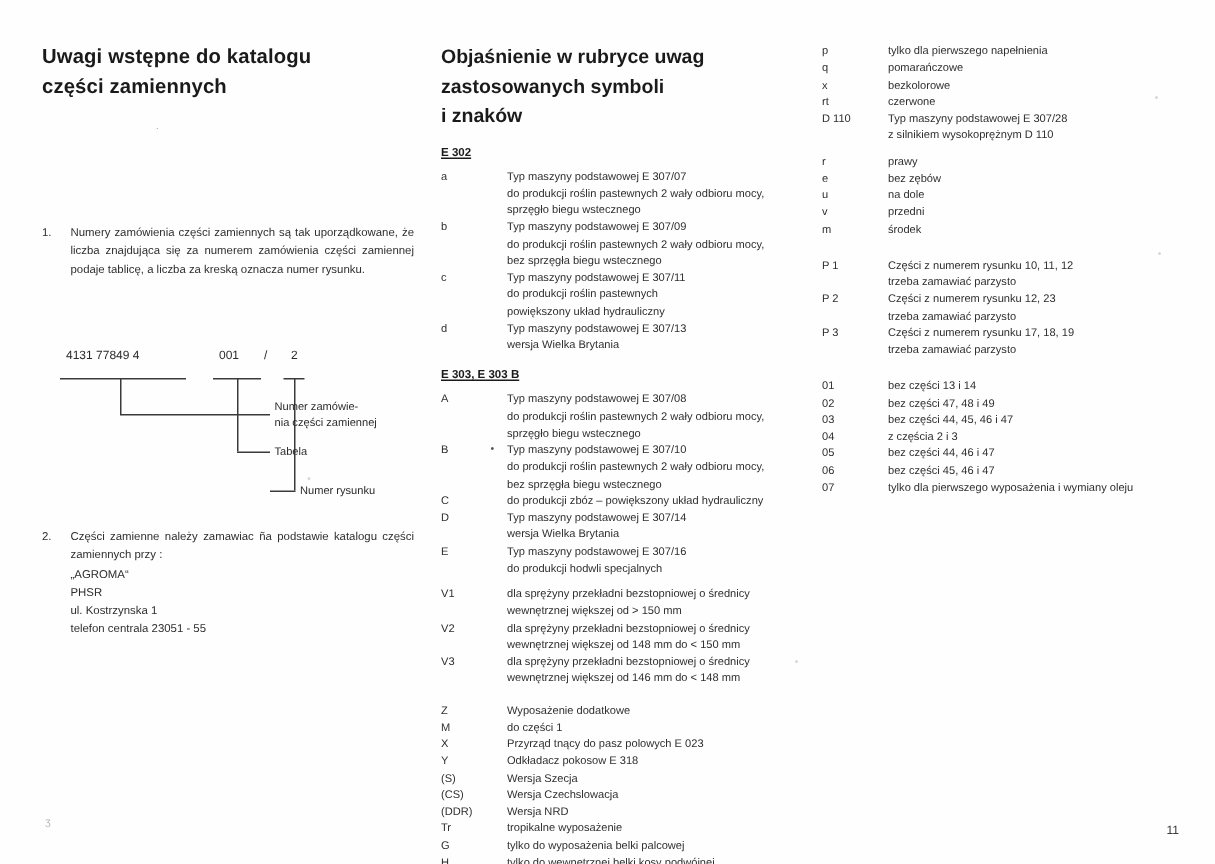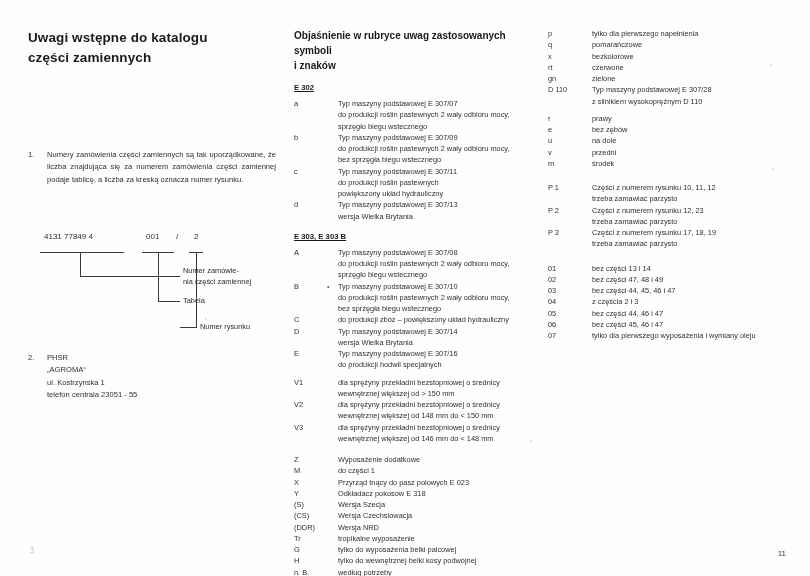--- a/index.html
+++ b/index.html
@@ -100,21 +100,21 @@
     top: 28px;
     width: 242px;
   }
   .col-right {
     position: absolute;
     left: 548px;
     top: 28px;
     width: 246px;
   }
   .sec-head {
-    font-size: 10px;
+    font-size: 13px;
     font-weight: bold;
     line-height: 1.5;
     color: #1a1a1a;
     margin: 0;
   }
   .sec-sub {
     font-size: 7.7px;
     font-weight: bold;
     color: #1a1a1a;
     margin: 0;
@@ -213,24 +213,25 @@
       <span>Numer zamówie-</span><br>
       <span>nia części zamiennej</span>
     </span>
     <span class="dg-label" style="left:155px; top:63px;">Tabela</span>
     <span class="dg-label" style="left:172px; top:89px;">Numer rysunku</span>
   </div>
 
   <div style="position:absolute; left:28px; top:352px; width:248px;">
     <div class="num-item">
       <span class="marker">2.</span>
-    </div>
-    <div>
+      <span>Części zamienne należy zamawiac ña podstawie katalogu części zamiennych przy :</span>
+    </div>
+    <div>
+      <div class="addr-line">„AGROMA“</div>
       <div class="addr-line">PHSR</div>
-      <div class="addr-line">„AGROMA“</div>
       <div class="addr-line">ul. Kostrzynska 1</div>
       <div class="addr-line">telefon centrala 23051 - 55</div>
     </div>
   </div>
 
   <div class="col-mid">
     <div class="sec-head">
       <span>Objaśnienie w rubryce uwag zastosowanych symboli</span><br>
       <span>i znaków</span>
     </div>
@@ -440,26 +441,20 @@
             <span class="ln">bezkolorowe</span>
           </span>
       </div>
       <div class="entry">
         <span class="key">rt</span>
         <span class="val">
             <span class="ln">czerwone</span>
           </span>
       </div>
       <div class="entry">
-        <span class="key">gn</span>
-        <span class="val">
-            <span class="ln">zielone</span>
-          </span>
-      </div>
-      <div class="entry">
         <span class="key">D 110</span>
         <span class="val">
           <span class="ln">Typ maszyny podstawowej E 307/28</span>
           <span class="ln">z silnikiem wysokoprężnym D 110</span>
         </span>
       </div>
 
       <div class="gap-sm"></div>
 
       <div class="entry">

